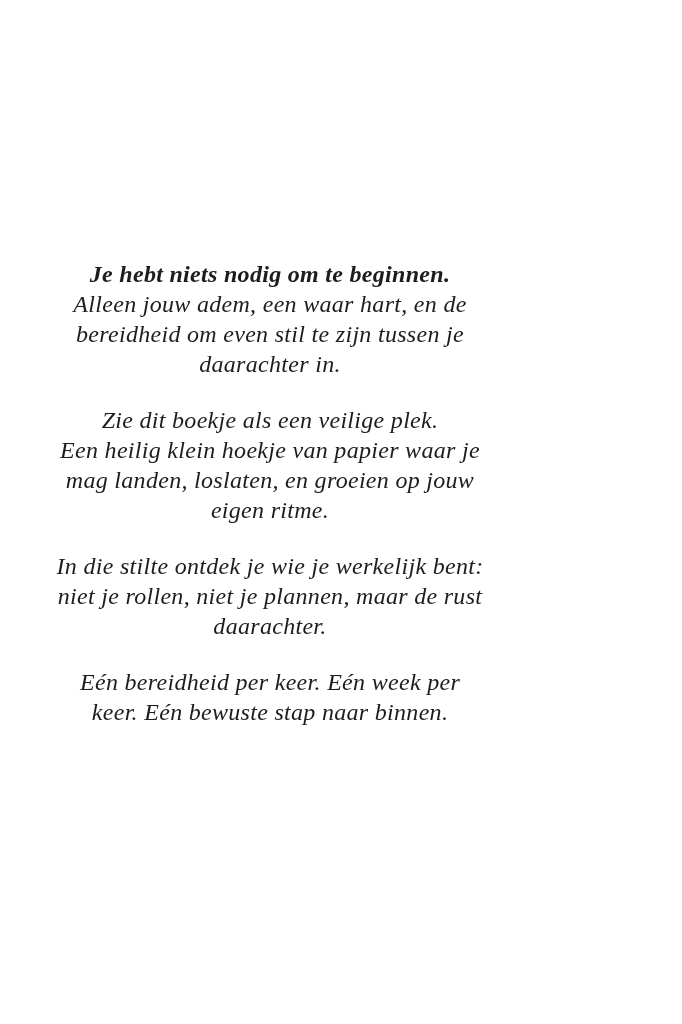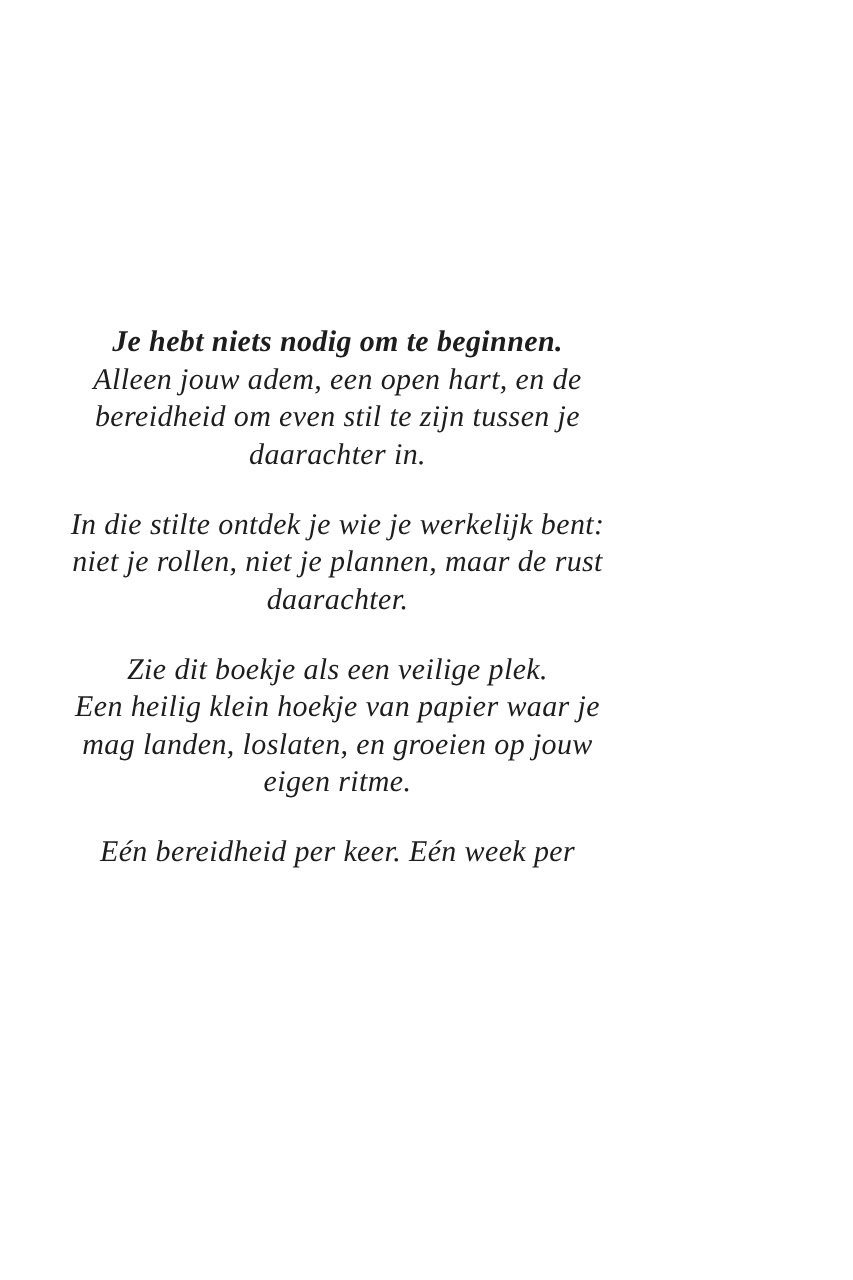--- a/index.html
+++ b/index.html
@@ -42,35 +42,36 @@
     font-weight: 700;
   }
 </style>
 </head>
 <body>
 
 <div class="page">
 
   <div class="para">
     <span class="line bold">Je hebt niets nodig om te beginnen.</span>
-    <span class="line">Alleen jouw adem, een open hart, en de</span>
+    <span class="line">Alleen jouw adem, een waar hart, en de</span>
     <span class="line">bereidheid om even stil te zijn tussen je</span>
     <span class="line">daarachter in.</span>
-  </div>
-
-  <div class="para">
-    <span class="line">In die stilte ontdek je wie je werkelijk bent:</span>
-    <span class="line">niet je rollen, niet je plannen, maar de rust</span>
-    <span class="line">daarachter.</span>
   </div>
 
   <div class="para">
     <span class="line">Zie dit boekje als een veilige plek.</span>
     <span class="line">Een heilig klein hoekje van papier waar je</span>
     <span class="line">mag landen, loslaten, en groeien op jouw</span>
     <span class="line">eigen ritme.</span>
   </div>
 
   <div class="para">
+    <span class="line">In die stilte ontdek je wie je werkelijk bent:</span>
+    <span class="line">niet je rollen, niet je plannen, maar de rust</span>
+    <span class="line">daarachter.</span>
+  </div>
+
+  <div class="para">
     <span class="line">Eén bereidheid per keer. Eén week per</span>
+    <span class="line">keer. Eén bewuste stap naar binnen.</span>
   </div>
 
 </div>
 
 </body></html>

